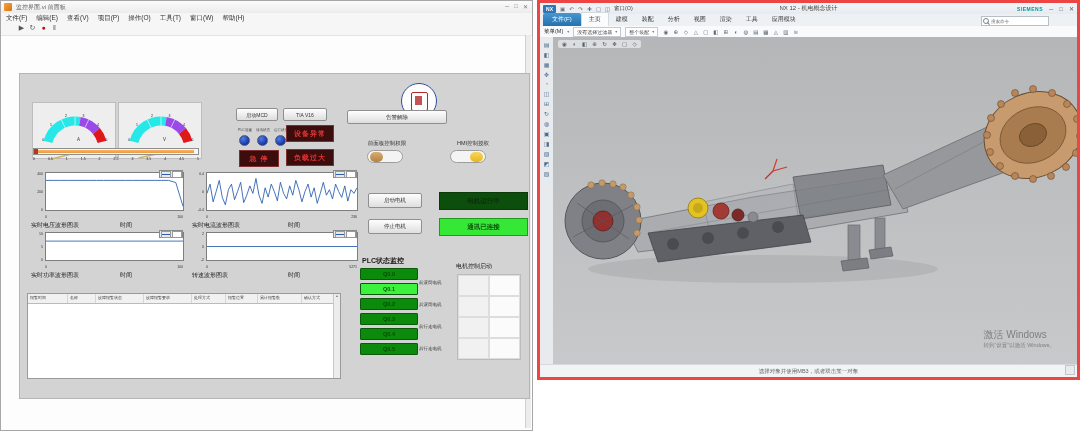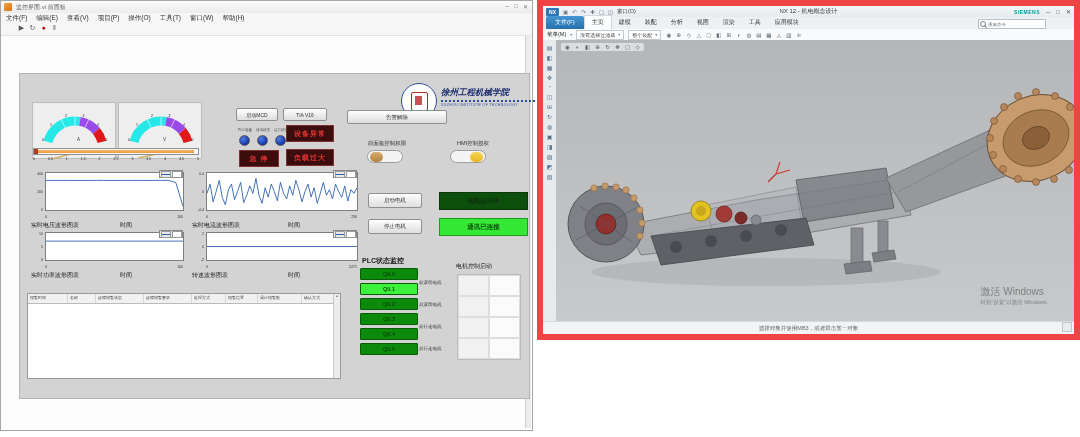--- a/index.html
+++ b/index.html
@@ -40,21 +40,21 @@
   .mrow{font-size:4.5px;color:#333}
   .mgrid{background:#fbfbfb;border:1px solid #bbb;box-sizing:border-box;display:grid;grid-template-columns:1fr 1fr;grid-template-rows:repeat(4,1fr)}
   .mgrid div{border:0.5px solid #ddd}
   .mgrid div:nth-child(odd){background:#f1f1f1}
   .atable{background:#fff;border:1px solid #9a9a9a;box-sizing:border-box}
   .athead{display:flex;height:9px;background:#f1f1f1;border-bottom:1px solid #bbb;font-size:4px;color:#444}
   .athead span{border-right:1px solid #d6d6d6;padding:1px 0 0 2px;box-sizing:border-box;overflow:hidden;white-space:nowrap}
   .atscroll{position:absolute;right:0;top:0;bottom:0;width:6px;background:#ececec;border-left:1px solid #c9c9c9;font-size:3.5px;color:#777;text-align:center;line-height:5px}
   .tico{display:inline-block;min-width:7px;text-align:center}
   
-  .nx-win{left:537px;top:0;width:543px;height:340px;background:#f0f2f4;border:6px solid #ef4444;box-sizing:border-box}
+  .nx-win{left:537px;top:0;width:543px;height:380px;background:#f0f2f4;border:3px solid #ef4444;box-sizing:border-box}
   .nx-titlebar{left:0;top:0;right:0;height:11px;background:linear-gradient(#f3f6f9,#e7ebef);border-bottom:1px solid #d8dde2;display:flex;align-items:center;padding:0 3px;gap:3px}
   .nx-logo{width:13px;height:8px;background:#2f76b5;color:#fff;font-size:5px;font-weight:bold;text-align:center;line-height:8px;border-radius:1px}
   .nx-qicons{display:flex;gap:2px;font-size:5.5px;color:#6a7580}
   .nx-title{position:absolute;left:0;right:0;text-align:center;font-size:6px;color:#444}
   .siemens{font-size:5px;color:#009999;font-weight:bold;letter-spacing:0.5px}
   .nx-tabs{left:0;top:11px;right:0;height:12px;background:#eef1f4;border-bottom:1px solid #d5dade;display:flex;align-items:flex-end;padding-left:3px;font-size:6px;color:#333}
   .nx-tab{padding:2px 7px 2px}
   .nx-tab.file{background:linear-gradient(#4596d2,#2471ad);color:#fff;border-radius:2px 2px 0 0;padding:2px 9px}
   .nx-tab.active{background:#fbfcfd;border:1px solid #d5dade;border-bottom:none}
   .nx-search{position:absolute;right:28px;top:2px;width:66px;height:8px;background:#fff;border:1px solid #b7bfc7;display:flex;align-items:center}
@@ -184,25 +184,20 @@
     </div>
 
     <div class="abs alarm" style="left:266px;top:51px;width:48px;height:17px">设备异常</div>
     <div class="abs alarm" style="left:219px;top:76px;width:40px;height:17px">急 停</div>
     <div class="abs alarm" style="left:266px;top:75px;width:48px;height:17px">负载过大</div>
 
     <div class="abs" style="left:381px;top:9px;width:36px;height:36px;border:1.5px solid #2e4d9e;border-radius:50%;box-sizing:border-box;background:#fdfdfd">
       <div style="position:absolute;left:9px;top:8px;width:15px;height:17px;border:1.2px solid #b12a2a;border-radius:2px"></div>
       <div style="position:absolute;left:13px;top:12px;width:7px;height:9px;background:#b12a2a;opacity:0.8"></div>
     </div>
-    <div class="abs" style="left:421px;top:13px;width:102px">
-      <div class="lv-logo-cn">徐州工程机械学院</div>
-      <div class="lv-logo-sep"></div>
-      <div class="lv-logo-en">XUZHOU INSTITUTE OF TECHNOLOGY</div>
-    </div>
 
     <div class="abs lvbtn" style="left:327px;top:36px;width:100px;height:14px;font-size:5.5px">告警解除</div>
 
     <div class="abs swlab" style="left:322px;top:66px;width:90px">前面板控制权限</div>
     <div class="abs switch" style="left:347px;top:76px;width:36px;height:13px">
       <div class="knob" style="left:2px;background:linear-gradient(#d8ae72,#b3833f)"></div>
     </div>
     <div class="abs swlab" style="left:408px;top:66px;width:90px">HMI控制授权</div>
     <div class="abs switch" style="left:430px;top:76px;width:36px;height:13px">
       <div class="knob" style="right:2px;background:linear-gradient(#f6d75a,#e8b61e)"></div>

